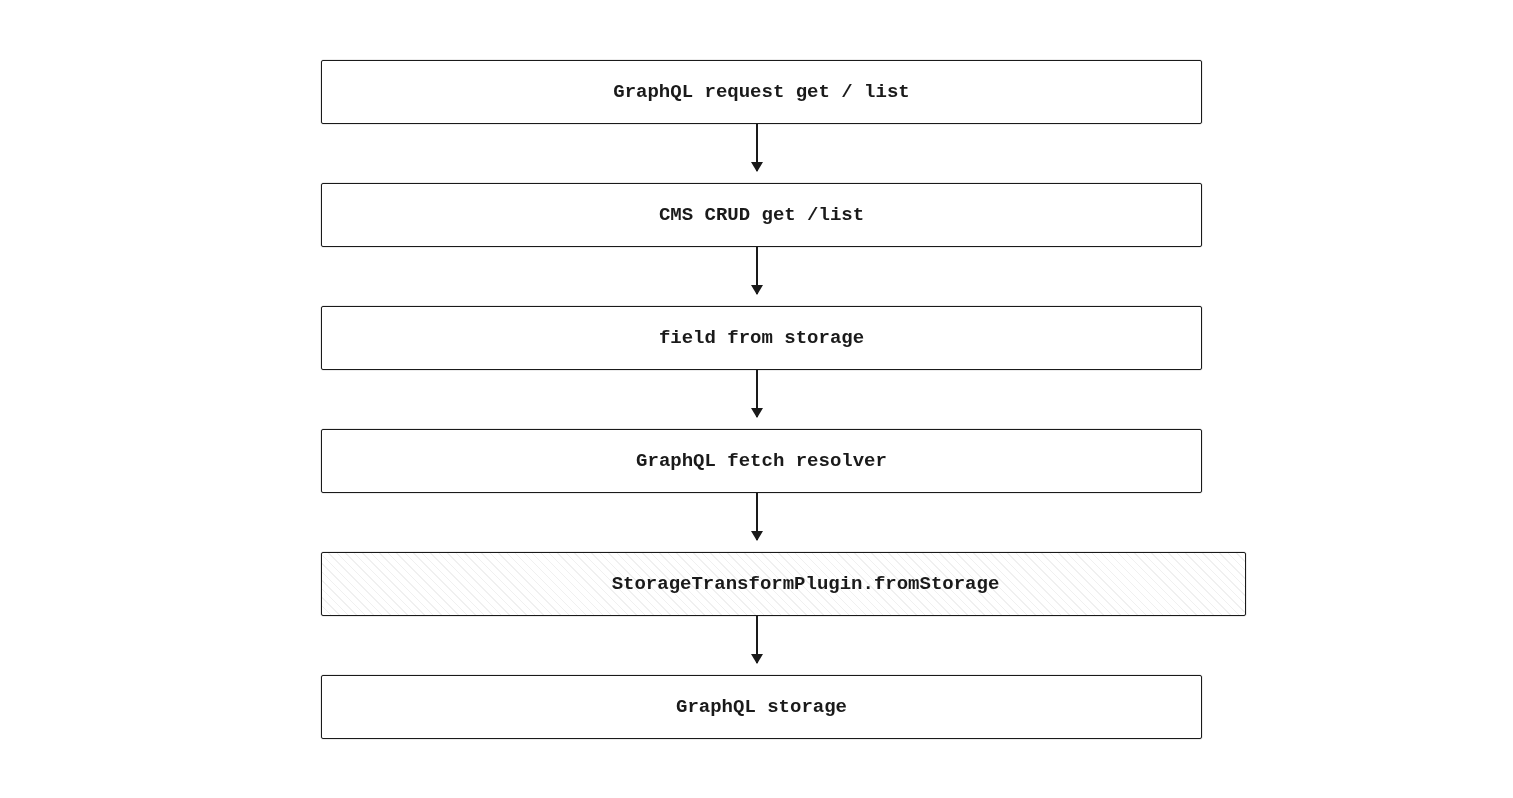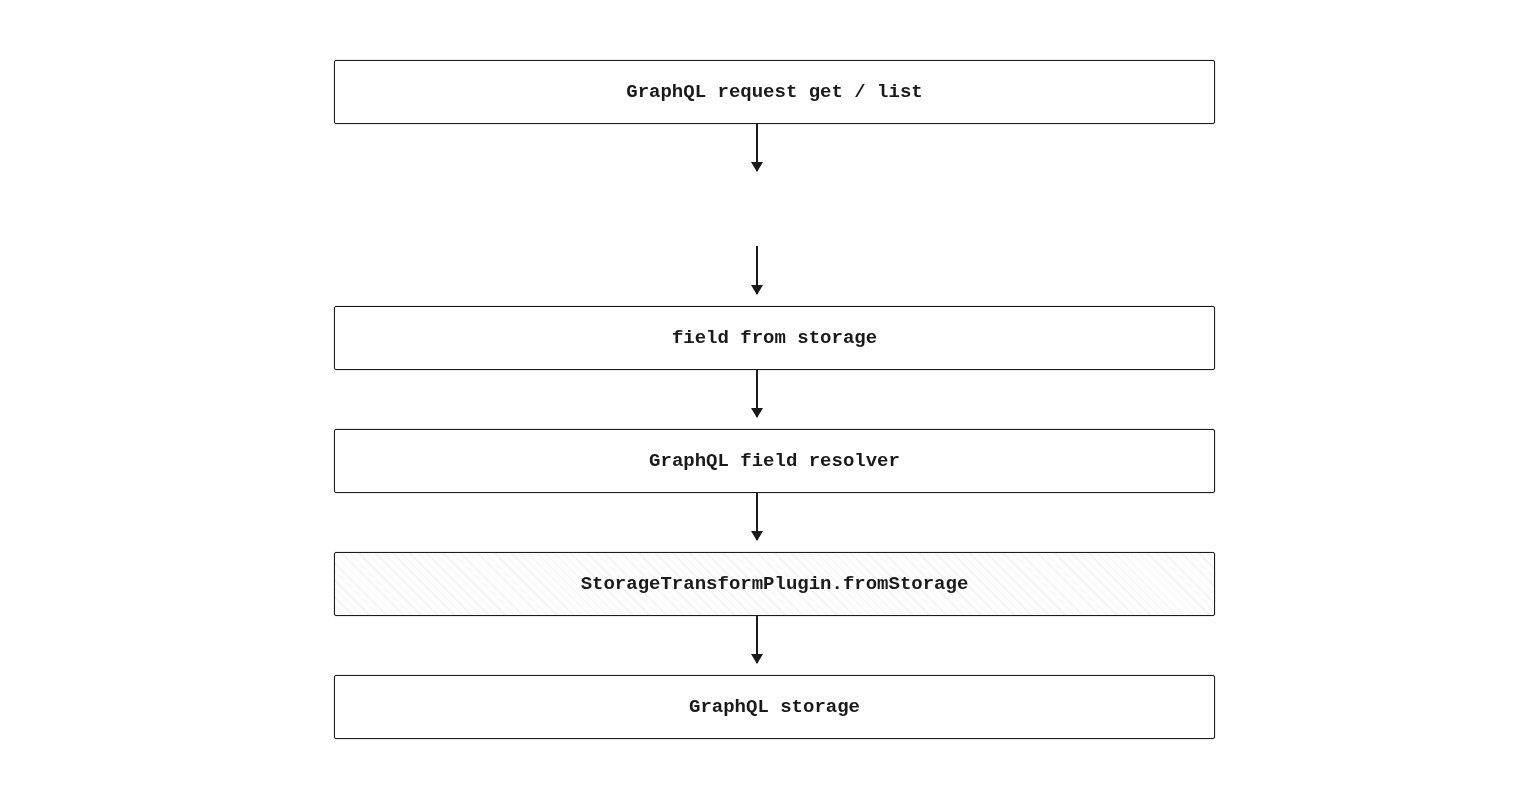--- a/index.html
+++ b/index.html
@@ -10,21 +10,21 @@
     background: #ffffff;
     font-family: "Courier New", Courier, monospace;
   }
   .diagram {
     position: relative;
     width: 1513px;
     height: 798px;
   }
   .node {
     position: absolute;
-    left: 334px;
+    left: 321px;
     width: 879px;
     height: 62px;
     border: 1.5px solid #1a1a1a;
     border-radius: 2px;
     display: flex;
     align-items: center;
     justify-content: center;
     font-size: 19px;
     font-weight: 600;
     color: #1a1a1a;
@@ -33,20 +33,21 @@
     box-shadow: 0 0 0 0.5px rgba(0,0,0,0.15);
   }
   .node.hatched {
     background-image: repeating-linear-gradient(
       45deg,
       rgba(0,0,0,0.06) 0px,
       rgba(0,0,0,0.06) 1px,
       transparent 1px,
       transparent 6px
     );
+    padding-left: 44px;
   }
   
   .arrow {
     position: absolute;
     left: 756px; 
     width: 1.5px;
     background: #1a1a1a;
   }
   .arrow::after {
     content: "";
@@ -62,29 +63,32 @@
 </head>
 <body>
 
 <div class="diagram">
 
   <div class="node" style="top:60px">
     <span>GraphQL request get / list</span>
   </div>
   <div class="arrow" style="top:123px;height:48px"></div>
 
+  <div class="node" style="top:183px">
+    <span>CMS CRUD get /list</span>
+  </div>
   <div class="arrow" style="top:246px;height:48px"></div>
 
   <div class="node" style="top:306px">
     <span>field from storage</span>
   </div>
   <div class="arrow" style="top:369px;height:48px"></div>
 
   <div class="node" style="top:429px">
-    <span>GraphQL field resolver</span>
+    <span>GraphQL fetch resolver</span>
   </div>
   <div class="arrow" style="top:492px;height:48px"></div>
 
   <div class="node hatched" style="top:552px">
     <span>StorageTransformPlugin.fromStorage</span>
   </div>
   <div class="arrow" style="top:615px;height:48px"></div>
 
   <div class="node" style="top:675px">
     <span>GraphQL storage</span>

